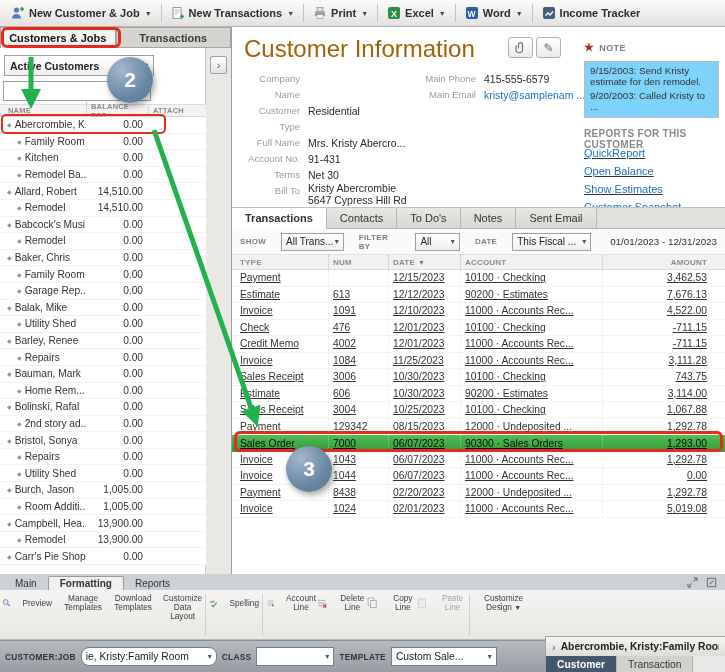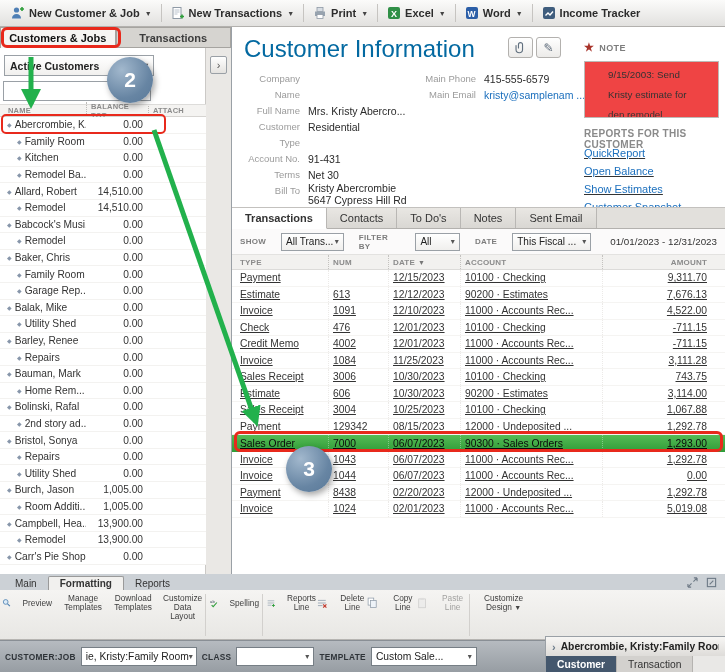--- a/index.html
+++ b/index.html
@@ -51,41 +51,41 @@
     border-bottom:1px solid #f3f2f0; cursor:pointer; }
   .cust-name { width:86px; padding-left:7px; font-size:10.2px; color:#333;
     white-space:nowrap; overflow:hidden; }
   .cust-name::before { content:"◆"; font-size:6px; color:#8796aa; margin-right:3px; vertical-align:1px; }
   .cust-row.sub .cust-name { padding-left:17px; }
   .cust-bal { width:62px; text-align:right; padding-right:5px; font-size:10.2px; color:#333; }
   .cust-att { flex:1; }
   
   .main { position:absolute; left:232px; top:27px; width:493px; height:547px;
     background:#fff; overflow:hidden; }
-  .ci-title { position:absolute; left:12px; top:8px; font-size:24px; color:#0369a1; }
+  .ci-title { position:absolute; left:12px; top:8px; font-size:24px; color:#a16207; }
   .ci-iconbtn { position:absolute; top:10px; width:25px; height:21px;
     background:linear-gradient(#fff,#ecebe9); border:1px solid #b3b1ae; border-radius:3px;
     display:flex; align-items:center; justify-content:center; cursor:pointer; }
   .ci-iconbtn.attach { left:276px; }
   .ci-iconbtn.edit { left:304px; font-size:12px; color:#5a6878; }
   .ci-left { position:absolute; left:4px; top:44px; width:186px; }
   .ci-mid { position:absolute; left:190px; top:44px; width:162px; }
   .ci-row { display:flex; min-height:16px; line-height:16px; }
   .ci-label { width:72px; flex-shrink:0; text-align:right; padding-right:8px;
     font-size:9.5px; color:#9b9b9b; }
   .ci-mid .ci-label { width:62px; }
   .ci-value { font-size:10.5px; color:#2b2b2b; white-space:nowrap; }
   .ci-link { color:#1b6fbd; cursor:pointer; }
   .billto-lines div { font-size:10.5px; color:#2b2b2b; line-height:11.5px; }
   .note-head { position:absolute; left:352px; top:14px; display:flex; align-items:center; gap:5px;
     font-size:9px; font-weight:bold; color:#7d7d7d; letter-spacing:.4px; }
   .note-star { color:#a8332a; font-size:11px; }
   .note-box { position:absolute; left:352px; top:34px; width:135px; height:57px;
-    border:1px solid #bcbab7; padding:3px 23px; font-size:9.8px; line-height:20px;
-    color:#333; overflow:hidden; background:#ef4444; }
+    border:1px solid #bcbab7; padding:3px 5px; font-size:9.8px; line-height:11px;
+    color:#333; overflow:hidden; background:#7dd3fc; }
   .note-line { margin-bottom:3px; }
   .reports-head { position:absolute; left:352px; top:101px; font-size:10px; font-weight:bold;
     color:#8a8a8a; letter-spacing:.3px; }
   .report-links { position:absolute; left:352px; top:117px;text-decoration:underline; }
   .report-links div { font-size:11px; color:#1b6fbd; line-height:18px; cursor:pointer; }
   
   .tx-section { position:absolute; left:0; top:180px; width:493px; height:367px;
     background:#fff; border-top:1px solid #c3c1be; }
   .tx-tabs { display:flex; height:21px; background:#e2e0dc; border-bottom:1px solid #b3b1ae; }
   .tx-tab { padding:0 13px; display:flex; align-items:center; font-size:11px; color:#333;
@@ -142,21 +142,21 @@
   .rb-sep { width:1px; height:42px; background:#d2d0cd; margin:1px 3px 0 3px; }
   .rb-caret { font-size:7px; color:#444; }
   
   .footer-bar { position:absolute; left:0; top:640px; width:545px; height:32px;
     background:linear-gradient(#b6bbc0,#979da3); border-top:1px solid #898f95;
     display:flex; align-items:center; gap:5px; padding:0 5px; }
   .f-label { font-size:8.3px; font-weight:bold; color:#2e3338; letter-spacing:.3px; white-space:nowrap; }
   .f-select { height:19px; background:#fff; border:1px solid #767e85;
     display:flex; align-items:center; justify-content:space-between; padding:0 4px;
     font-size:10.3px; color:#222; cursor:pointer; overflow:hidden; white-space:nowrap; }
-  .w120 { width:116px; } .w78 { width:78px; } .w106 { width:106px; }
+  .w120 { width:136px;border-radius:8px; } .w78 { width:78px; } .w106 { width:106px; }
   
   .job-panel { position:absolute; left:545px; top:636px; width:180px; height:36px;
     border-left:1px solid #9aa0a6; border-top:1px solid #9aa0a6; background:#e9e8e6; }
   .jp-header { height:19px; display:flex; align-items:center; gap:5px; padding:0 6px;
     background:linear-gradient(#f7f6f4,#dedcd9); cursor:pointer; }
   .jp-chevron { color:#6b7biy; color:#6b7b8b; font-weight:bold; font-size:11px; }
   .jp-title { font-size:10.3px; font-weight:bold; color:#222; white-space:nowrap; overflow:hidden; }
   .jp-tabs { display:flex; height:17px; }
   .jp-tab { padding:0 11px; display:flex; align-items:center; font-size:10.3px; color:#333;
     background:#d3d1ce; border-right:1px solid #b5b3b0; cursor:pointer; }
@@ -433,26 +433,26 @@
     <button class="ci-iconbtn edit">
       <span>✎</span>
     </button>
 
     <div class="ci-left">
       <div class="ci-row">
           <span class="ci-label">Company Name</span>
           <span class="ci-value"></span>
         </div>
       <div class="ci-row">
+          <span class="ci-label">Customer Type</span>
+          <span class="ci-value">Residential</span>
+        </div>
+      <div class="ci-row">
           <span class="ci-label">Full Name</span>
           <span class="ci-value">Mrs. Kristy Abercro...</span>
-        </div>
-      <div class="ci-row">
-          <span class="ci-label">Customer Type</span>
-          <span class="ci-value">Residential</span>
         </div>
       <div class="ci-row">
           <span class="ci-label">Account No.</span>
           <span class="ci-value">91-431</span>
         </div>
       <div class="ci-row">
           <span class="ci-label">Terms</span>
           <span class="ci-value">Net 30</span>
         </div>
       <div class="ci-row">
@@ -528,21 +528,21 @@
         <span class="c-account">ACCOUNT</span>
         <span class="c-amount">AMOUNT</span>
       </div>
       <div class="tx-rows">
 
           <div class="tx-row">
             <span class="c-type">Payment</span>
             <span class="c-num"></span>
             <span class="c-date">12/15/2023</span>
             <span class="c-account">10100 · Checking</span>
-            <span class="c-amount">9,311.70</span>
+            <span class="c-amount">3,462.53</span>
           </div>
 
           <div class="tx-row">
             <span class="c-type">Estimate</span>
             <span class="c-num">613</span>
             <span class="c-date">12/12/2023</span>
             <span class="c-account">90200 · Estimates</span>
             <span class="c-amount">7,676.13</span>
           </div>
 
@@ -708,21 +708,21 @@
           <path d="M5 13l3 3 7-8" stroke="#2e9e3a" stroke-width="2" fill="none"></path>
         </svg>
       <span class="rb-label">Spelling</span>
     </div>
     <div class="rb-sep"></div>
     <div class="rb-btn">
       <svg viewBox="0 0 18 18">
           <path d="M3 5h12M3 9h12M3 13h7" stroke="#9aa7b5" stroke-width="1.4"></path>
           <path d="M13.5 11v5M11 13.5h5" stroke="#2e9e3a" stroke-width="1.8"></path>
         </svg>
-      <span class="rb-label">Reports Line</span>
+      <span class="rb-label">Account Line</span>
     </div>
     <div class="rb-btn">
       <svg viewBox="0 0 18 18">
           <path d="M3 5h12M3 9h12M3 13h7" stroke="#9aa7b5" stroke-width="1.4"></path>
           <path d="M11 11l5 5M16 11l-5 5" stroke="#c23b2e" stroke-width="1.8"></path>
         </svg>
       <span class="rb-label">Delete Line</span>
     </div>
     <div class="rb-btn">
       <svg viewBox="0 0 18 18">

